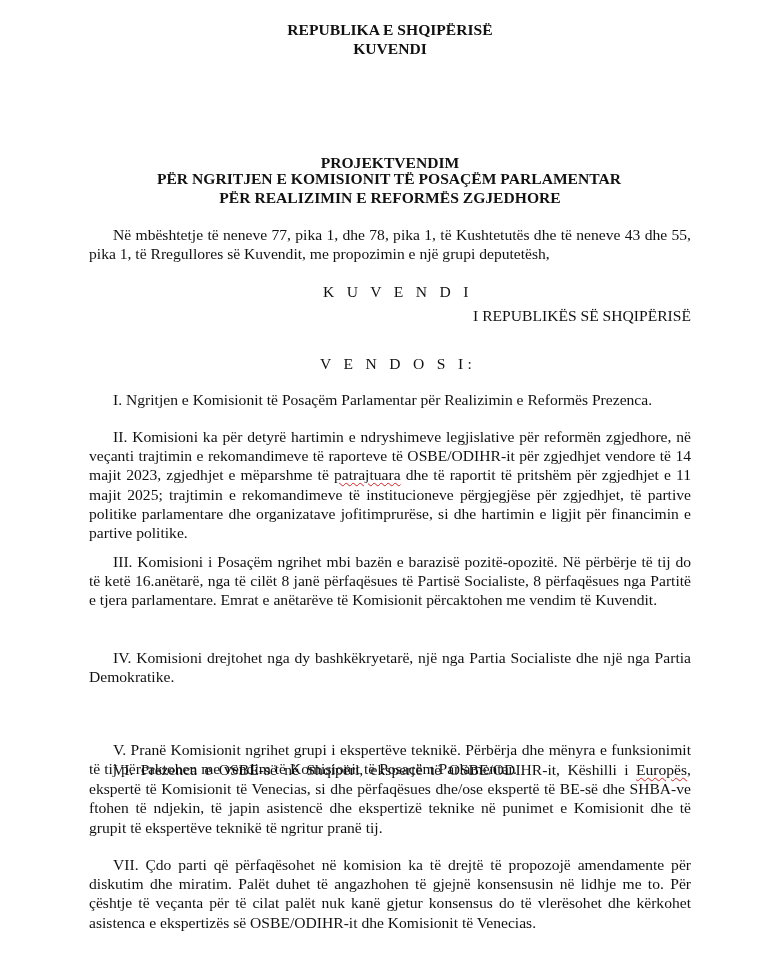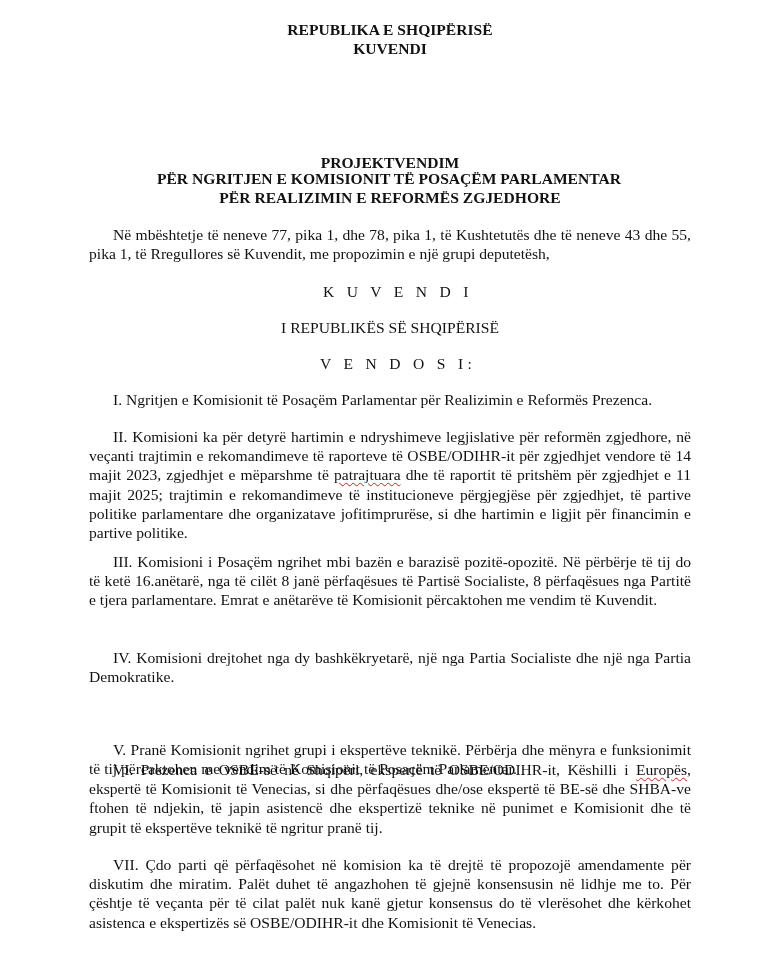--- a/index.html
+++ b/index.html
@@ -61,21 +61,21 @@
     <div class="proj center bold">PROJEKTVENDIM</div>
 
     <div class="title1 center bold">PËR NGRITJEN E KOMISIONIT TË POSAÇËM PARLAMENTAR</div>
     <div class="title2 center bold">PËR REALIZIMIN E REFORMËS ZGJEDHORE</div>
 
     <div class="para" style="top:225px;">Në mbështetje të neneve 77, pika 1, dhe 78, pika 1, të Kushtetutës dhe të neneve 43 dhe 55, pika 1, të Rregullores së Kuvendit, me propozimin e një grupi deputetësh,</div>
 
     <div class="line center" style="top:282px;">
       <span class="spaced">K U V E N D I</span>
     </div>
-    <div class="line center" style="top:318px;">I REPUBLIKËS SË SHQIPËRISË</div>
+    <div class="line center" style="top:306px;text-align:right;">I REPUBLIKËS SË SHQIPËRISË</div>
     <div class="line center" style="top:354px;">
       <span class="spaced">V E N D O S I:</span>
     </div>
 
     <div class="para" style="top:390px;">I. Ngritjen e Komisionit të Posaçëm Parlamentar për Realizimin e Reformës Prezenca.</div>
 
     <div class="para" style="top:427px;"><span>II. Komisioni ka për detyrë hartimin e ndryshimeve legjislative për reformën zgjedhore, në veçanti trajtimin e rekomandimeve të raporteve të OSBE/ODIHR-it për zgjedhjet vendore të 14 majit 2023, zgjedhjet e mëparshme të </span><span class="sq">patrajtuara</span><span> dhe të raportit të pritshëm për zgjedhjet e 11 majit 2025;  trajtimin e rekomandimeve të institucioneve përgjegjëse për zgjedhjet, të partive politike parlamentare dhe organizatave jofitimprurëse, si dhe hartimin e ligjit për financimin e partive politike.</span></div>
 
     <div class="para" style="top:552px;">III. Komisioni i Posaçëm ngrihet mbi bazën e barazisë pozitë-opozitë. Në përbërje të tij do të ketë 16.anëtarë, nga të cilët 8 janë përfaqësues të  Partisë Socialiste, 8 përfaqësues nga Partitë e tjera parlamentare. Emrat e anëtarëve të Komisionit përcaktohen me vendim të Kuvendit.</div>
 

